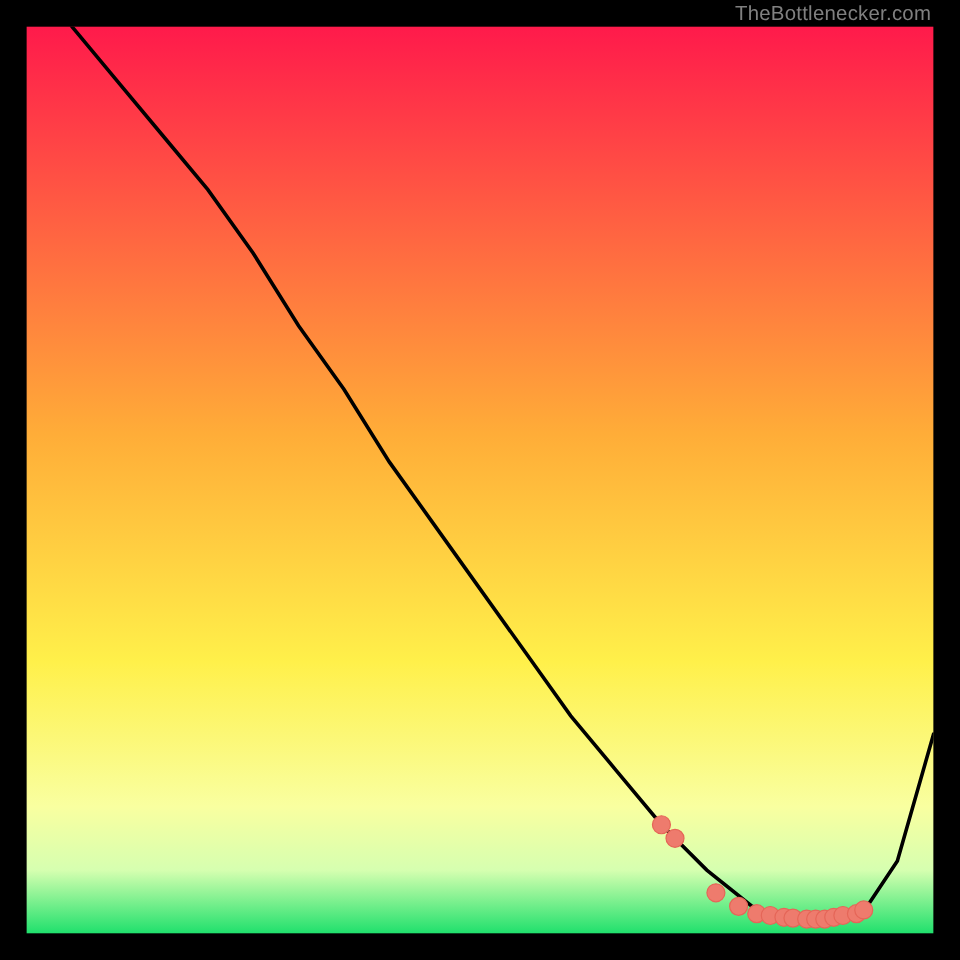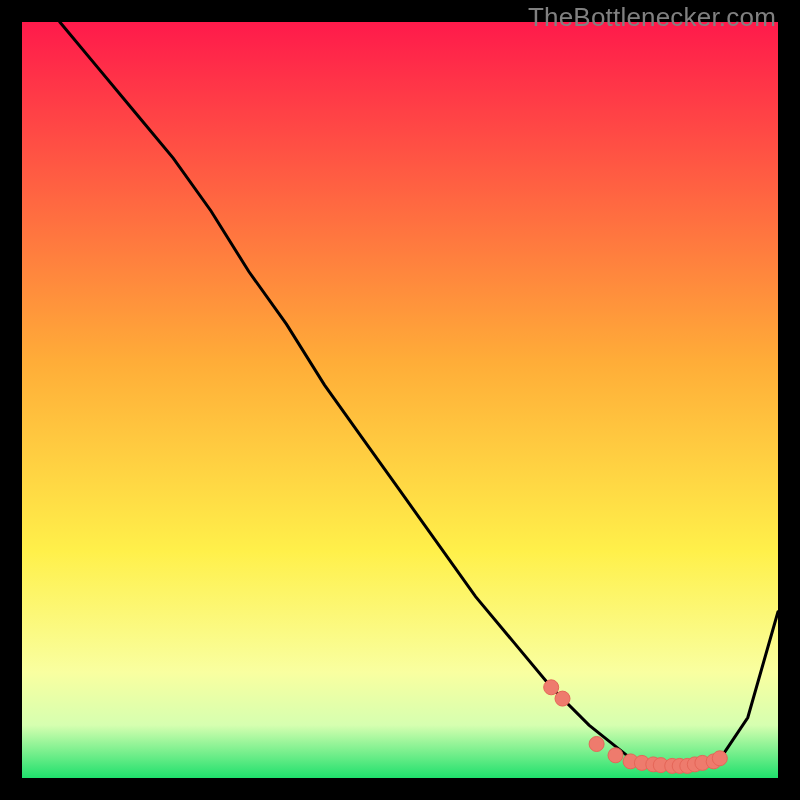--- a/index.html
+++ b/index.html
@@ -24,21 +24,21 @@
     left: 0;
     top: 0;
     width: 756px;
     height: 756px;
   }
   .watermark {
     position: absolute;
     top: 2px;
     right: 24px;
     color: #808080;
-    font-size: 26px;
+    font-size: 17px;
     letter-spacing: 0.2px;
     font-weight: 400;
     white-space: nowrap;
   }
 </style>
 </head>
 <body>
 
 <div class="frame">
   <svg class="plot" viewBox="0 0 756 756" preserveAspectRatio="none">

